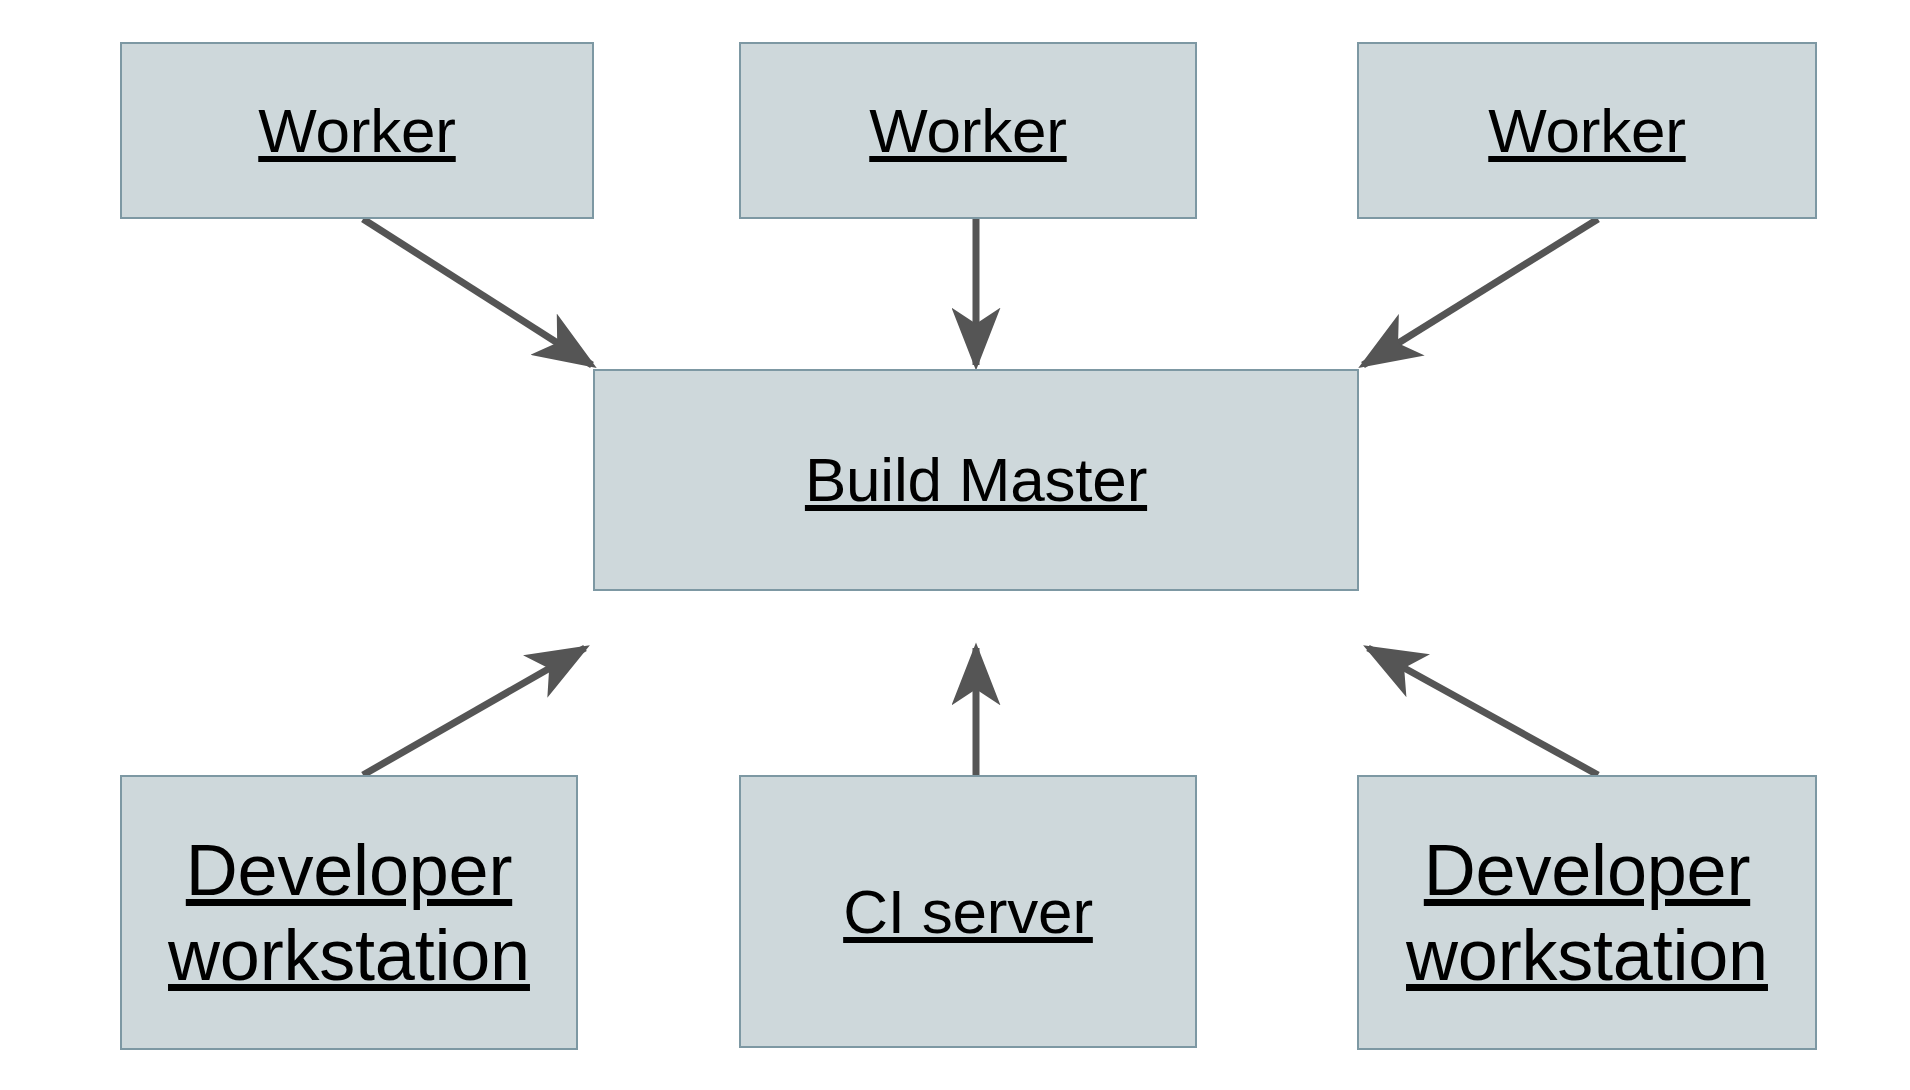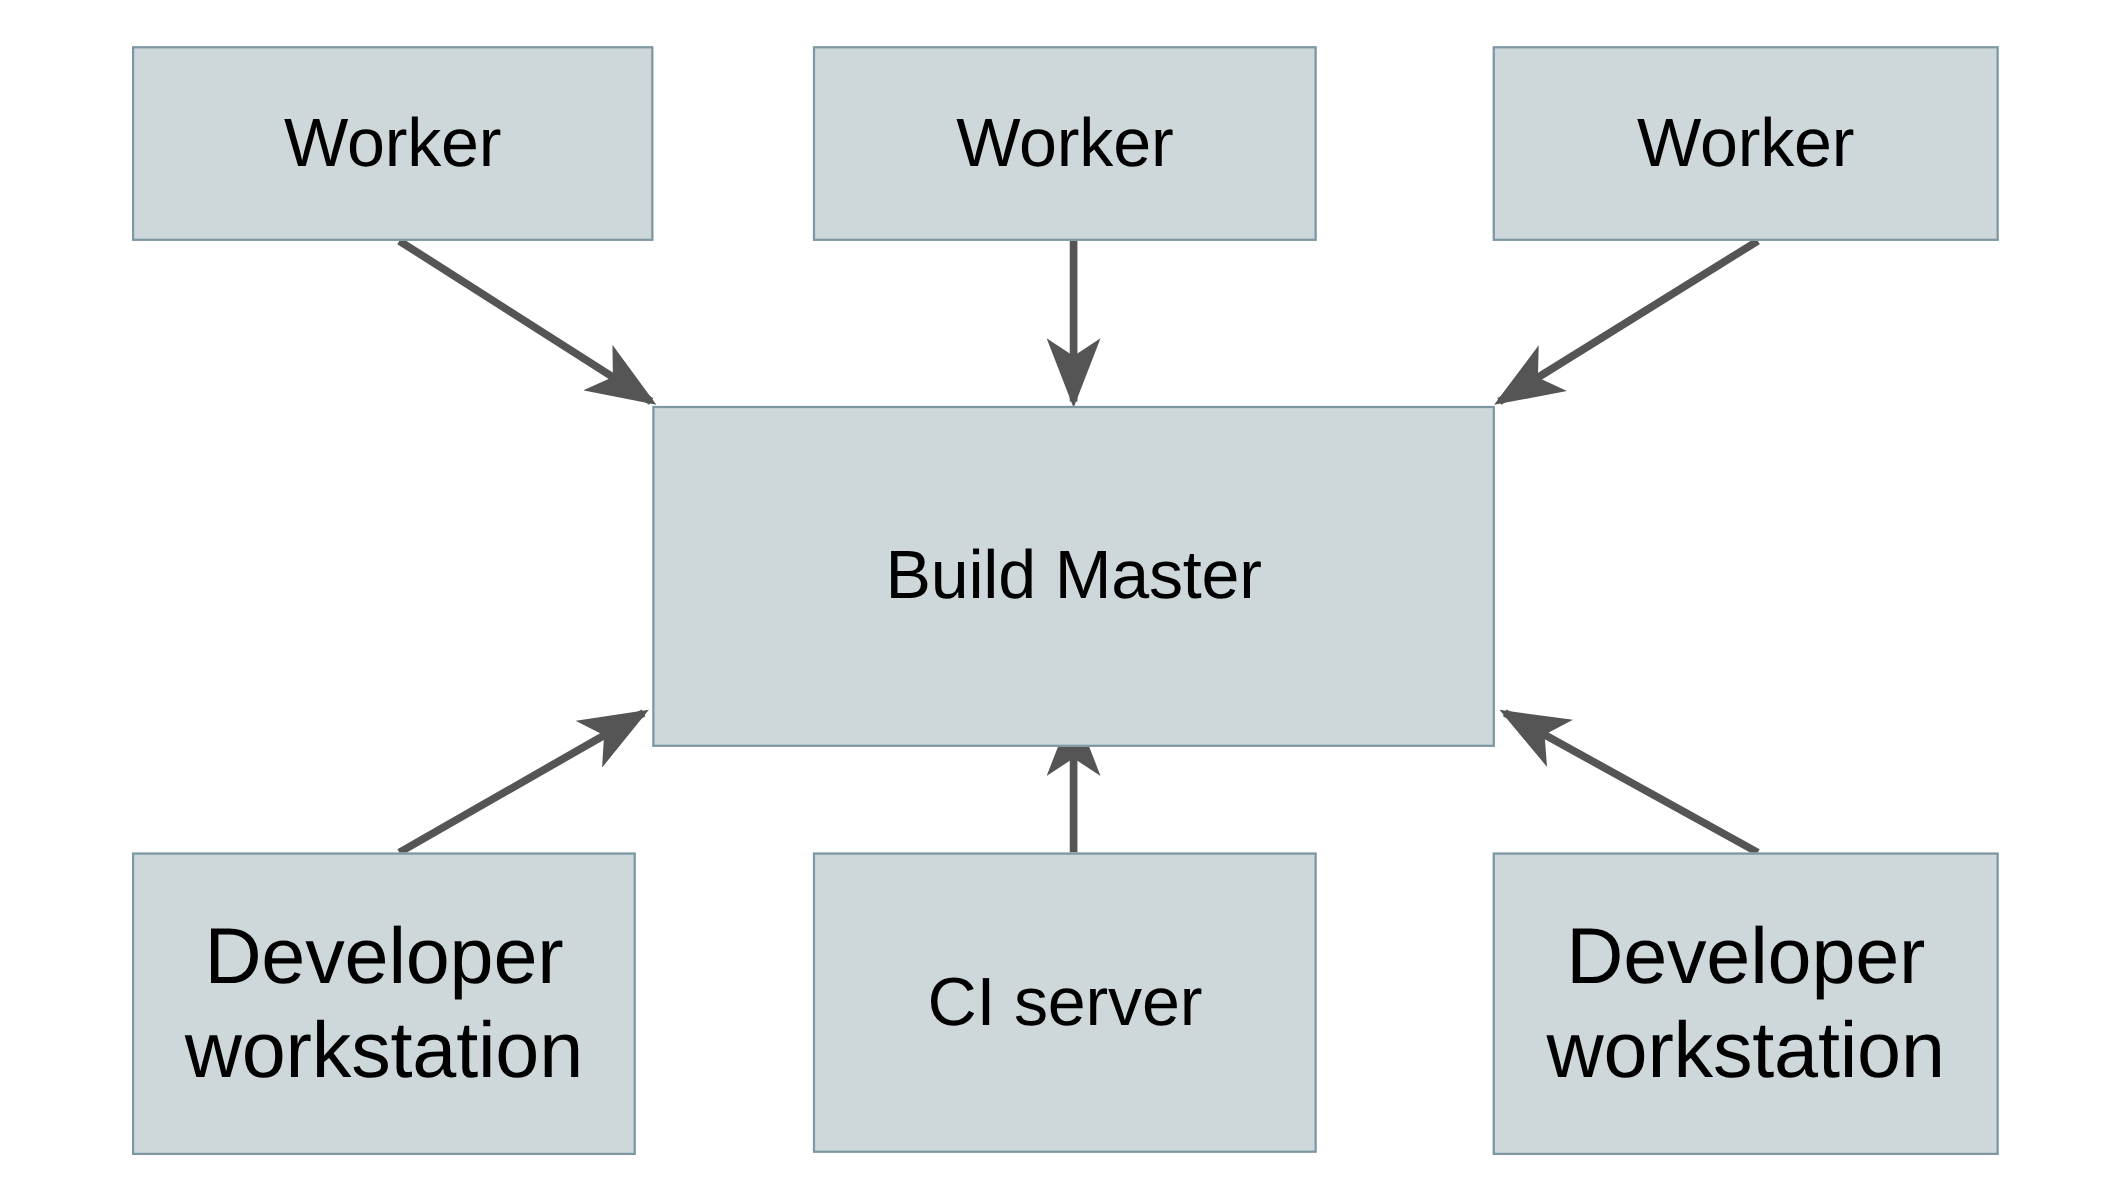--- a/index.html
+++ b/index.html
@@ -31,20 +31,21 @@
   .node {
     position: absolute;
     box-sizing: border-box;
     background: #ced8db;
     border: 2px solid #7d98a3;
     display: flex;
     align-items: center;
     justify-content: center;
     text-align: center;
     z-index: 2;
+    text-decoration: underline;
   }
   .node-label {
     color: #000000;
     font-family: "Liberation Sans", sans-serif;
     font-weight: 400;
     line-height: 1.18;
     letter-spacing: -0.2px;
     white-space: pre-line;
     padding: 0 6px;
   }
@@ -54,21 +55,21 @@
     font-size: 62px;
   }
   .node-dev .node-label {
     font-size: 72px;
   }
   
   #node-worker-1 { left: 120px; top: 42px;  width: 474px; height: 177px; }
   #node-worker-2 { left: 739px; top: 42px;  width: 458px; height: 177px; }
   #node-worker-3 { left: 1357px; top: 42px; width: 460px; height: 177px; }
   
-  #node-build-master { left: 593px; top: 369px; width: 766px; height: 310px; }
+  #node-build-master { left: 593px; top: 369px; width: 766px; height: 222px; }
   
   #node-dev-1 { left: 120px;  top: 775px; width: 458px; height: 275px; }
   #node-ci-server { left: 739px; top: 775px; width: 458px; height: 273px; text-align: right; }
   #node-dev-2 { left: 1357px; top: 775px; width: 460px; height: 275px; }
 </style>
 </head>
 <body>
 
 <div id="diagram-canvas">
 

